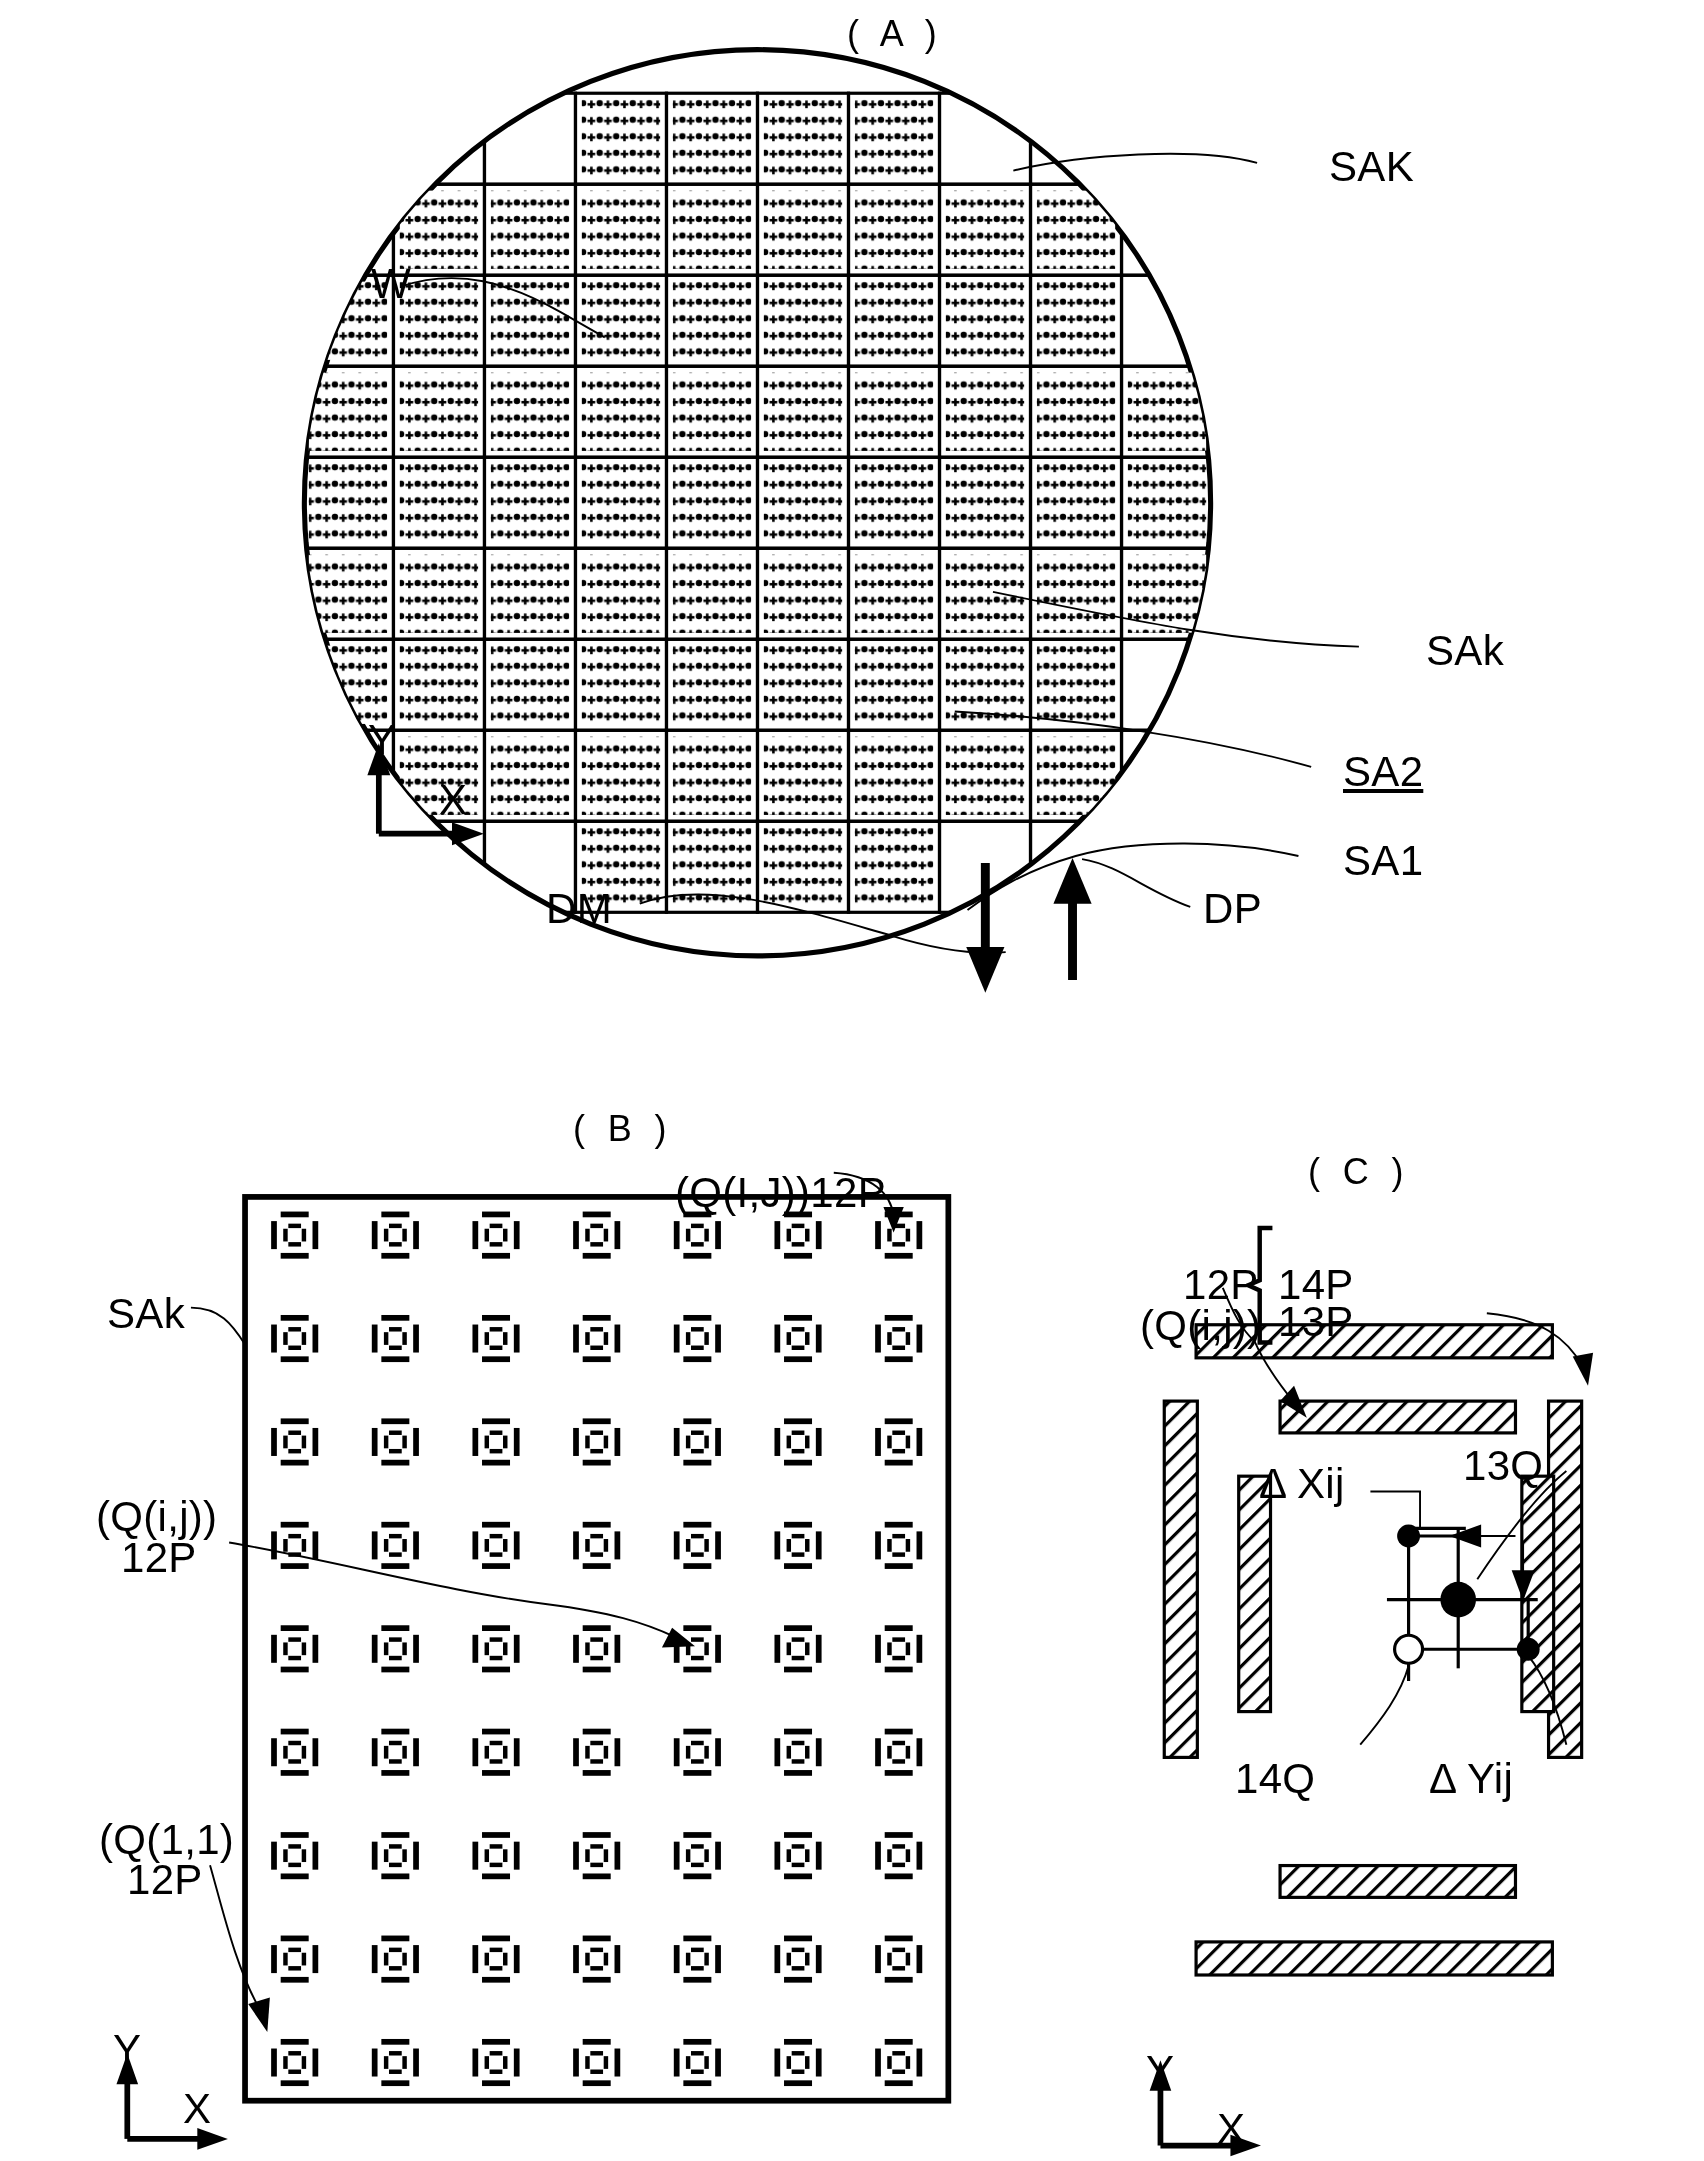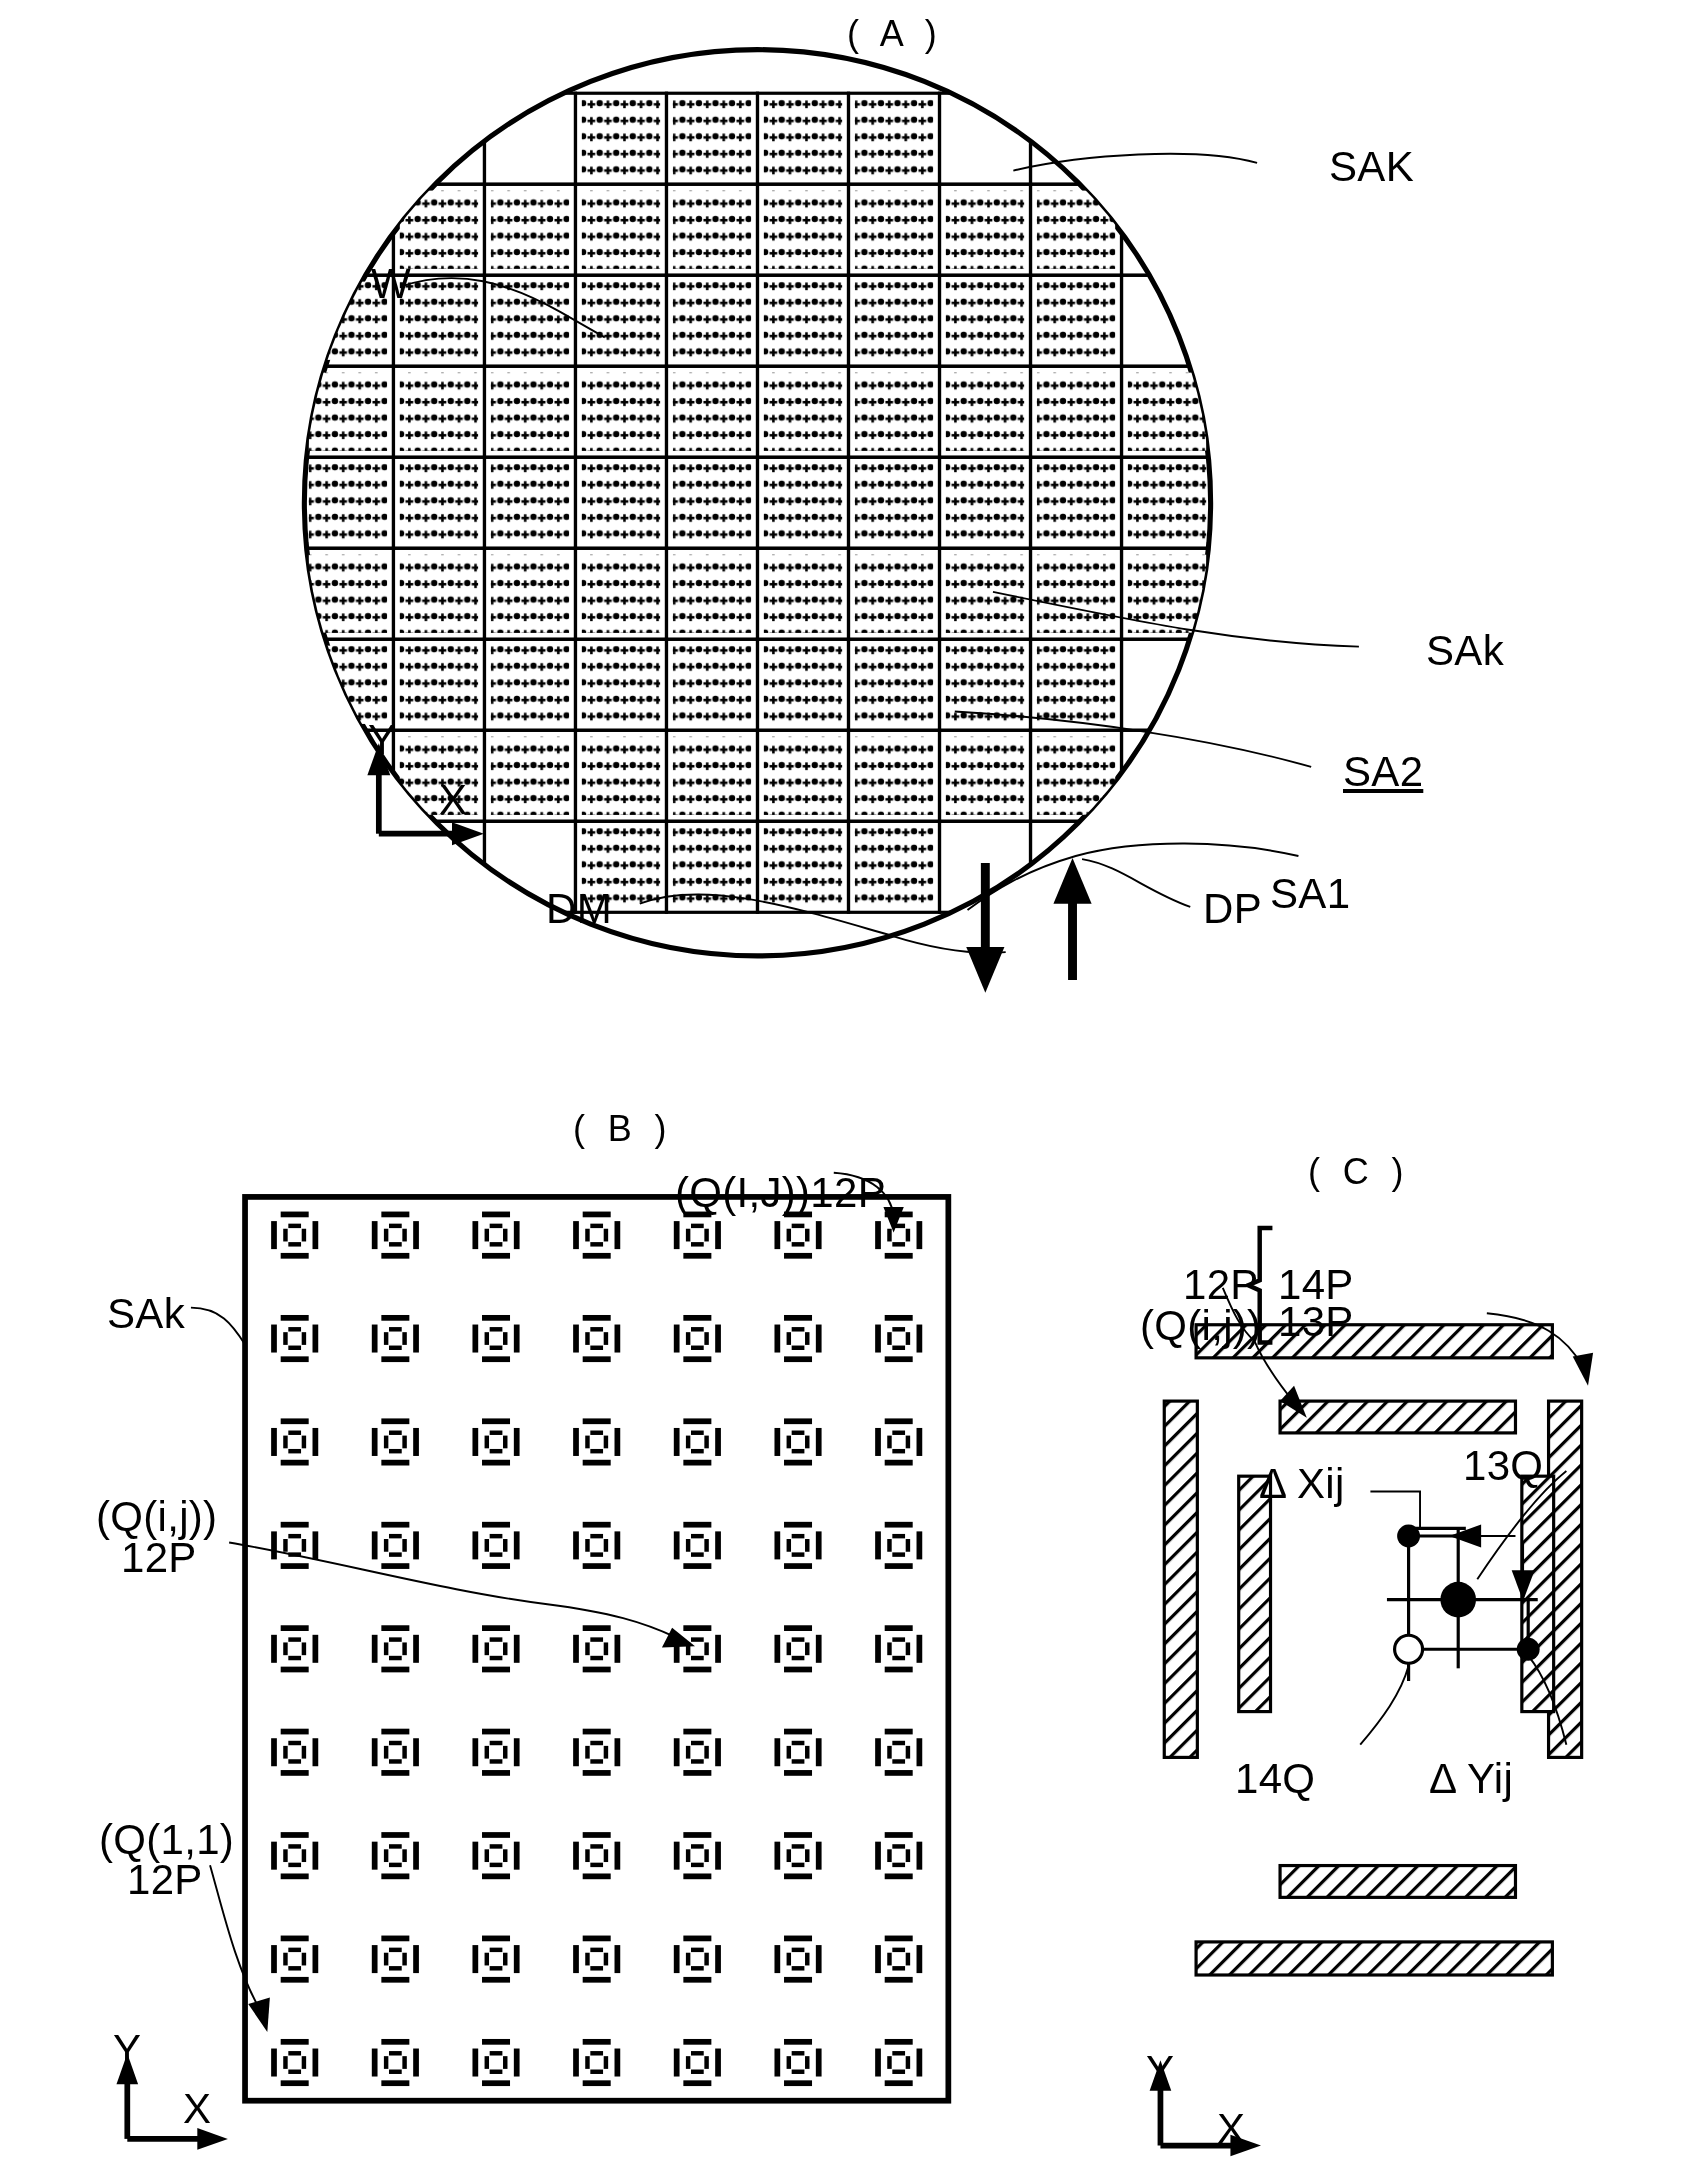--- a/index.html
+++ b/index.html
@@ -230,21 +230,21 @@
     <polygon points="595,1168 577,1218 613,1218" fill="#000"></polygon>
     <line x1="595" y1="1310" x2="730" y2="1310" class="ln" stroke-width="9"></line>
     <polygon points="760,1310 710,1292 710,1328" fill="#000"></polygon>
   </g>
 </svg>
 
 <div class="lbl" style="left:371px;top:262px;">W</div>
 <div class="lbl" style="left:1329px;top:145px;">SAK</div>
 <div class="lbl" style="left:1426px;top:629px;">SAk</div>
 <div class="lbl" style="left:1343px;top:750px;text-decoration:underline;">SA2</div>
-<div class="lbl" style="left:1270px;top:839px;margin-top:33px;">SA1</div>
+<div class="lbl" style="left:1343px;top:839px;">SA1</div>
 <div class="lbl" style="left:546px;top:887px;">DM</div>
 <div class="lbl" style="left:1203px;top:887px;">DP</div>
 <div class="lbl" style="left:368px;top:718px;">Y</div>
 <div class="lbl" style="left:439px;top:778px;">X</div>
 
 <div class="panel-title" style="left:573px;top:1108px;">( B )</div>
 
 <svg id="svgB" width="1082" height="1082" style="top:1146px;" viewBox="0 0 1700 1700">
 
   <rect x="385" y="80" width="1105" height="1420" class="ln" stroke-width="9" fill="#fff"></rect>

